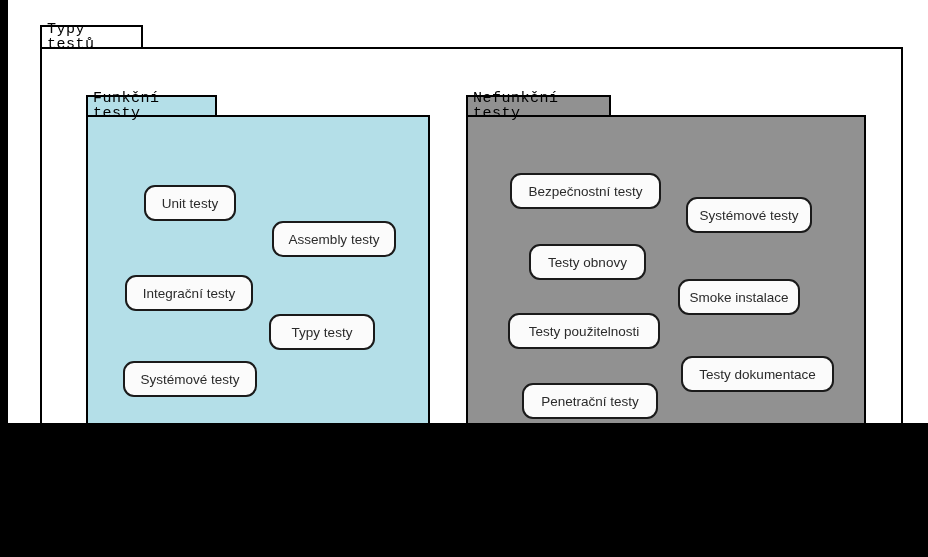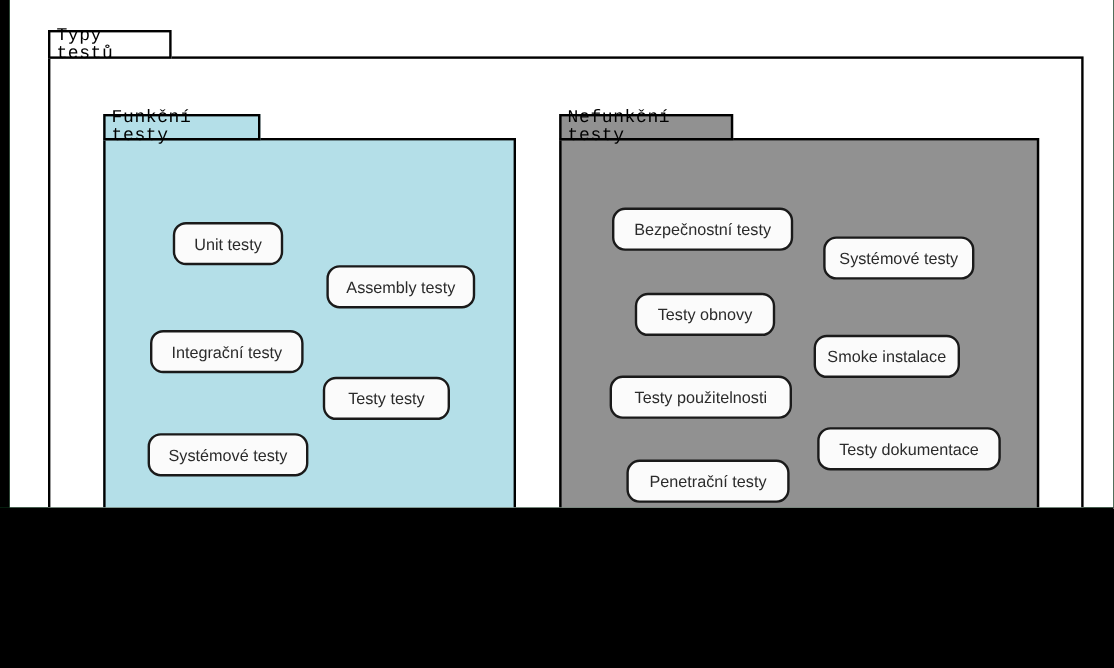--- a/index.html
+++ b/index.html
@@ -142,21 +142,21 @@
     <div class="pkg-tab pkg-func-tab">Funkční testy</div>
     <div class="pkg-body pkg-func-body"></div>
 
     <div class="pkg-tab pkg-nonfunc-tab">Nefunkční testy</div>
     <div class="pkg-body pkg-nonfunc-body"></div>
 
     <div id="nodes-layer">
         <div class="node" style="left: 136px; top: 185px; width: 92px; height: 36px;">Unit testy</div>
         <div class="node" style="left: 264px; top: 221px; width: 124px; height: 36px; text-align: center;">Assembly testy</div>
         <div class="node" style="left: 117px; top: 275px; width: 128px; height: 36px;">Integrační testy</div>
-        <div class="node" style="left: 261px; top: 314px; width: 106px; height: 36px;">Testy testy</div>
+        <div class="node" style="left: 261px; top: 314px; width: 106px; height: 36px;">Typy testy</div>
         <div class="node" style="left: 115px; top: 361px; width: 134px; height: 36px; text-align: right;">Systémové testy</div>
         <div class="node" style="left: 502px; top: 173px; width: 151px; height: 36px;">Bezpečnostní testy</div>
         <div class="node" style="left: 678px; top: 197px; width: 126px; height: 36px;">Systémové testy</div>
         <div class="node" style="left: 521px; top: 244px; width: 117px; height: 36px;">Testy obnovy</div>
         <div class="node" style="left: 670px; top: 279px; width: 122px; height: 36px;">Smoke instalace</div>
         <div class="node" style="left: 500px; top: 313px; width: 152px; height: 36px;">Testy použitelnosti</div>
         <div class="node" style="left: 673px; top: 356px; width: 153px; height: 36px;">Testy dokumentace</div>
         <div class="node" style="left: 514px; top: 383px; width: 136px; height: 36px;">Penetrační testy</div>
       </div>
 

